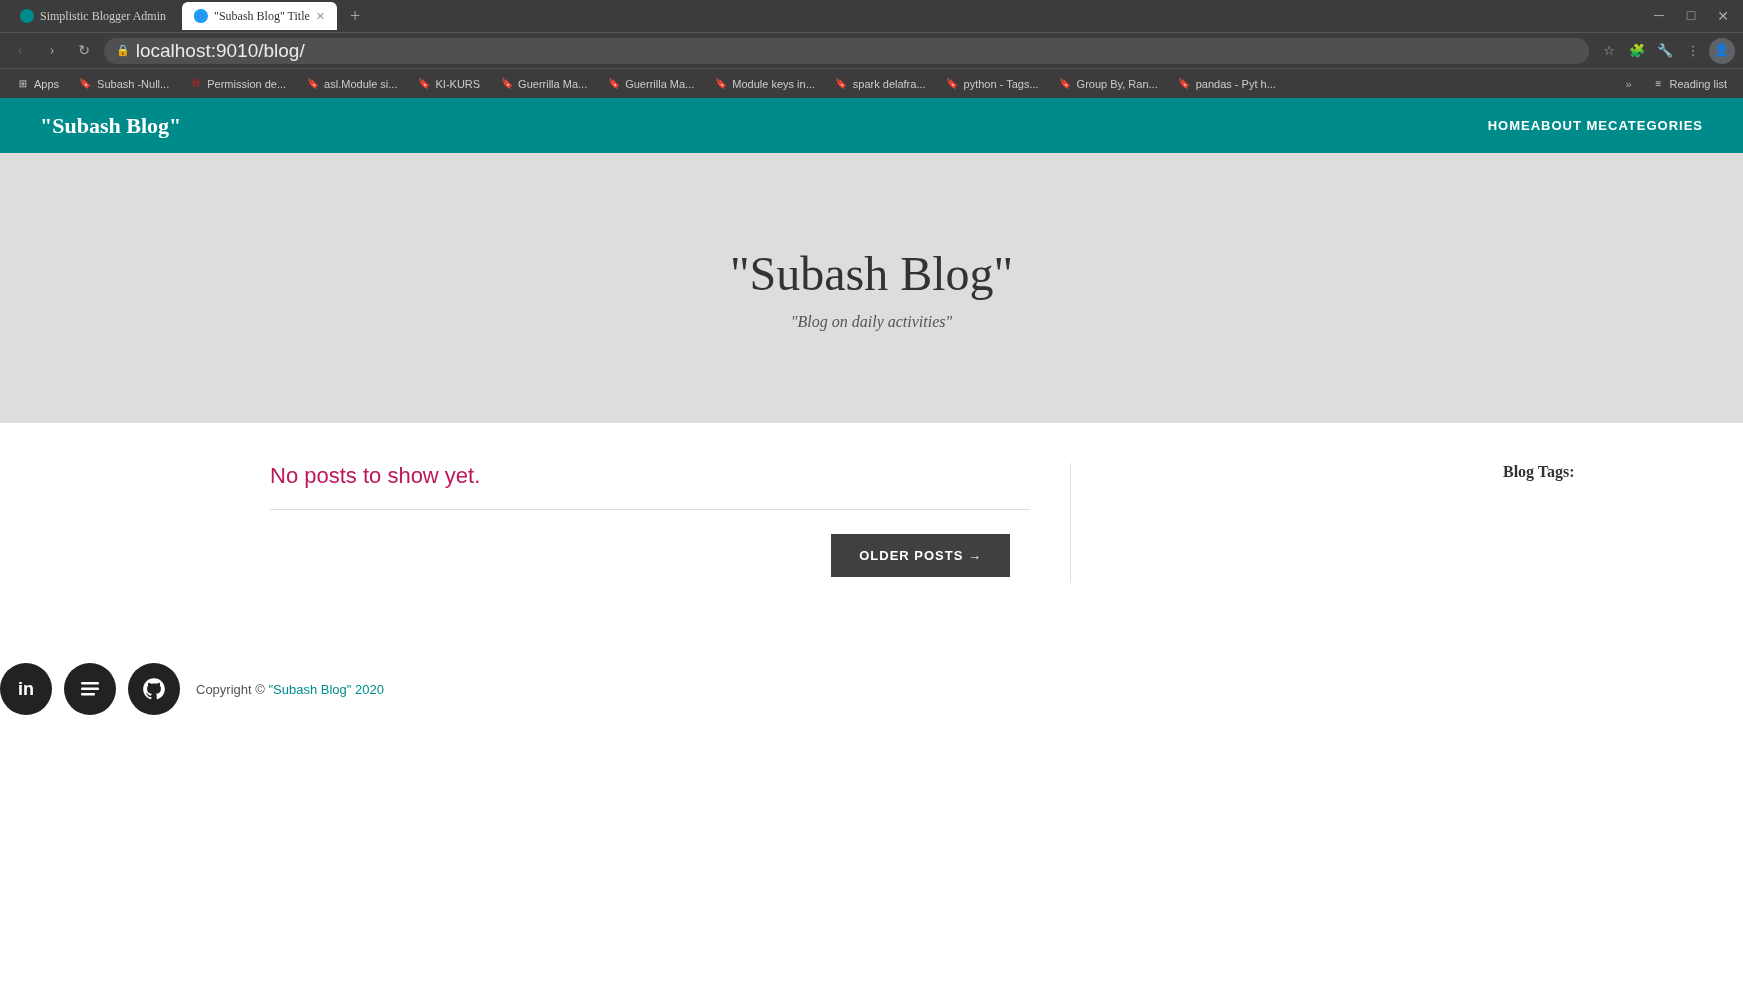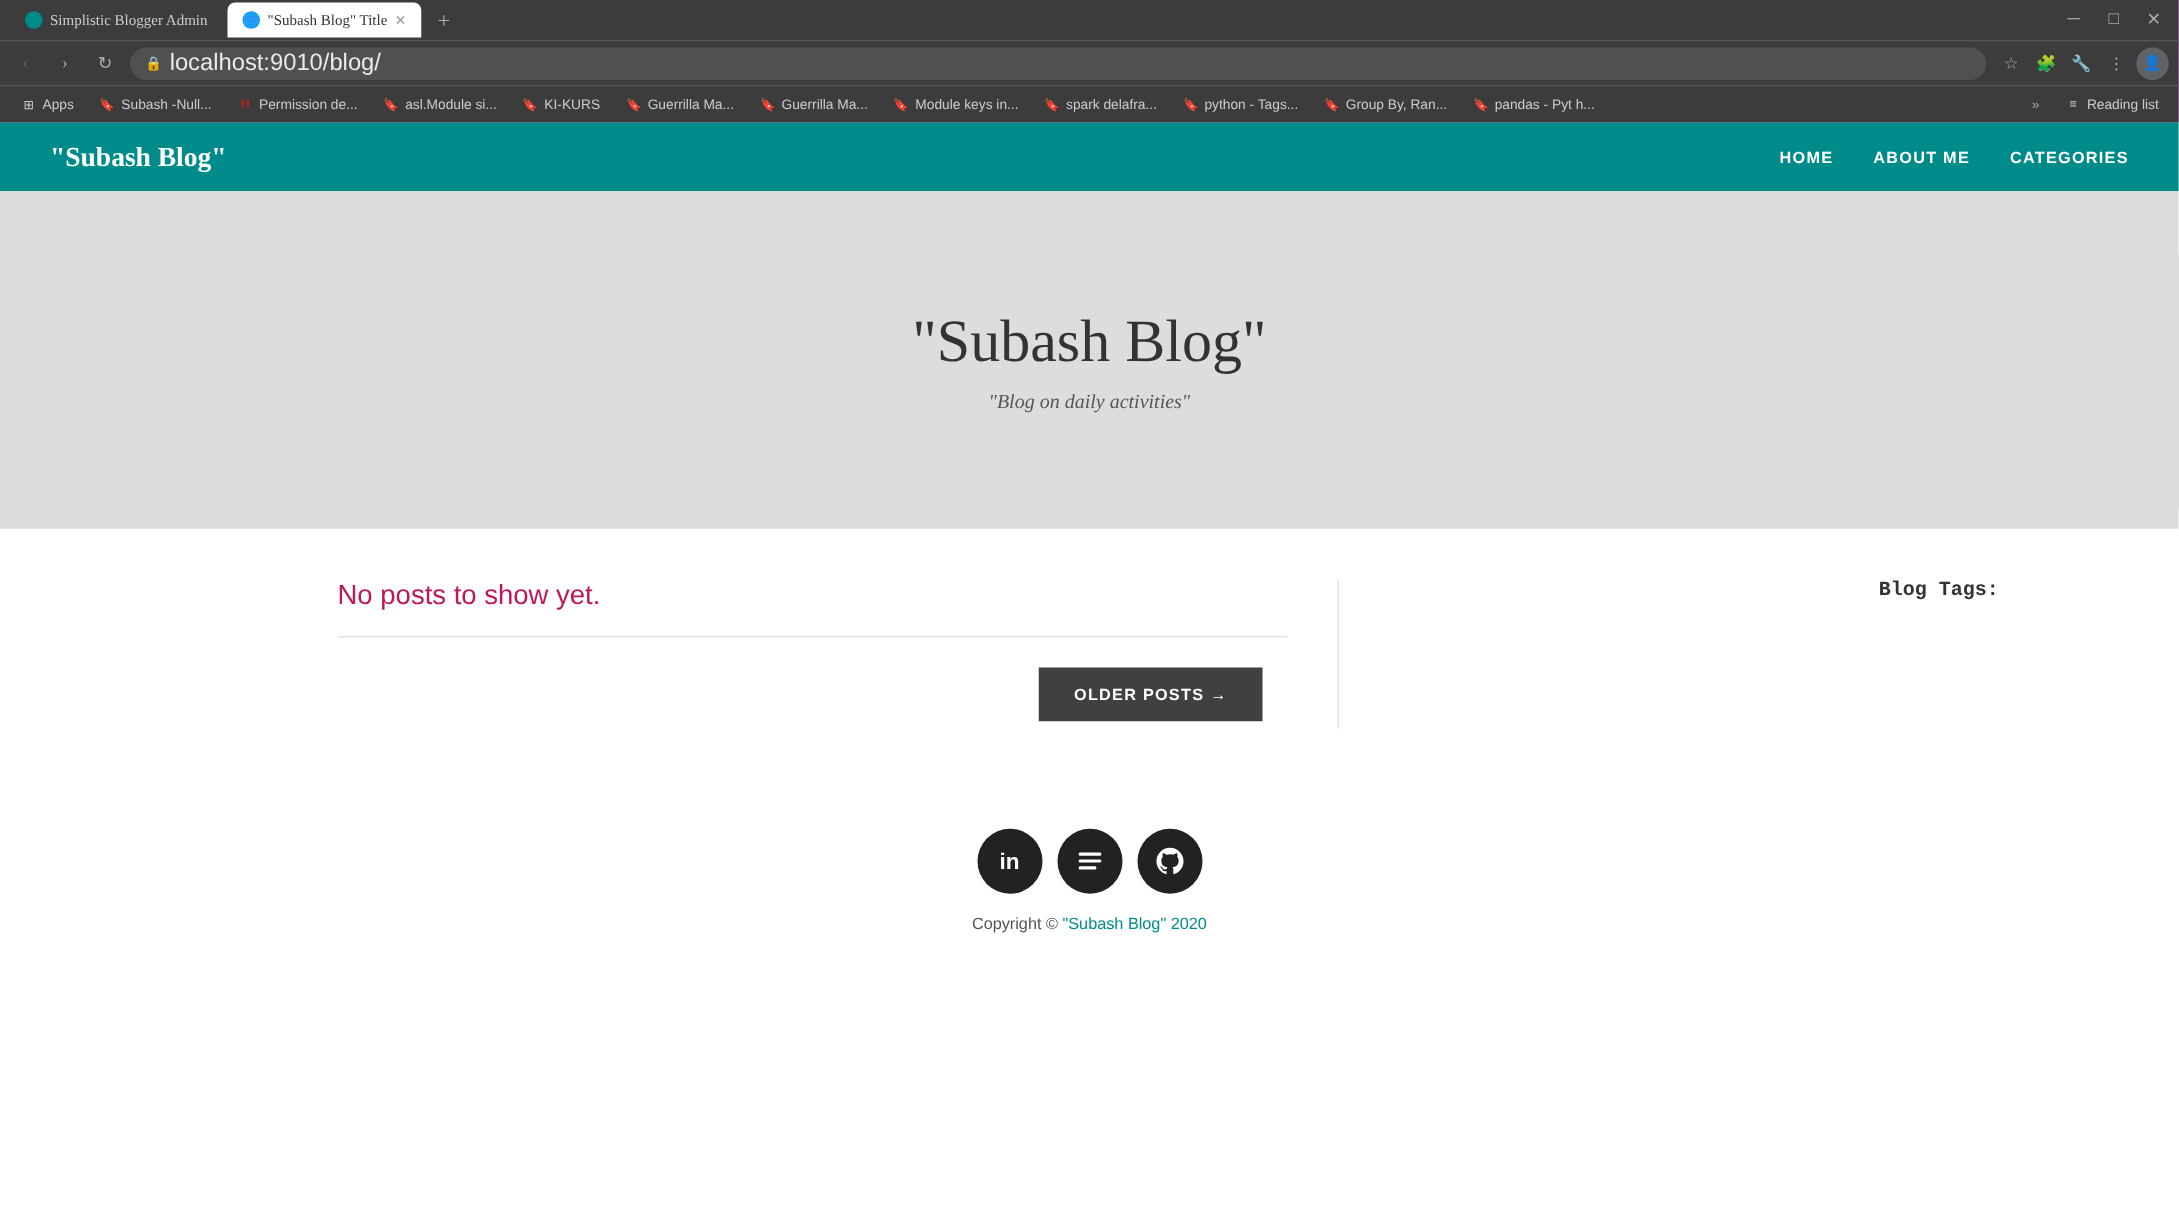--- a/index.html
+++ b/index.html
@@ -203,21 +203,20 @@
     .blog-logo {
       color: white;
       font-size: 22px;
       font-weight: bold;
       font-family: Georgia, serif;
       flex: 1;
     }
 
     .blog-nav-links {
       display: flex;
-      gap: 32px;
     }
 
     .blog-nav-link {
       color: white;
       text-decoration: none;
       font-size: 13px;
       font-weight: bold;
       font-family: Arial, sans-serif;
       letter-spacing: 1px;
       cursor: pointer;
@@ -286,30 +285,30 @@
 
     .blog-sidebar {
       position: absolute;
       right: 40px;
       top: 40px;
       width: 200px;
     }
 
     .sidebar-title {
       font-size: 16px;
-      font-family: Liberation Mono, monospace;
+      font-family: Liberation Serif, serif;
       color: #333;
       margin-bottom: 28px;
     }
 
     .blog-footer {
       clear: both;
       padding: 40px 0 20px;
       display: flex;
-      flex-direction: column;
+      flex-direction: row;
       align-items: center;
       gap: 16px;
     }
 
     .social-icons {
       display: flex;
       gap: 12px;
     }
 
     .social-icon {

